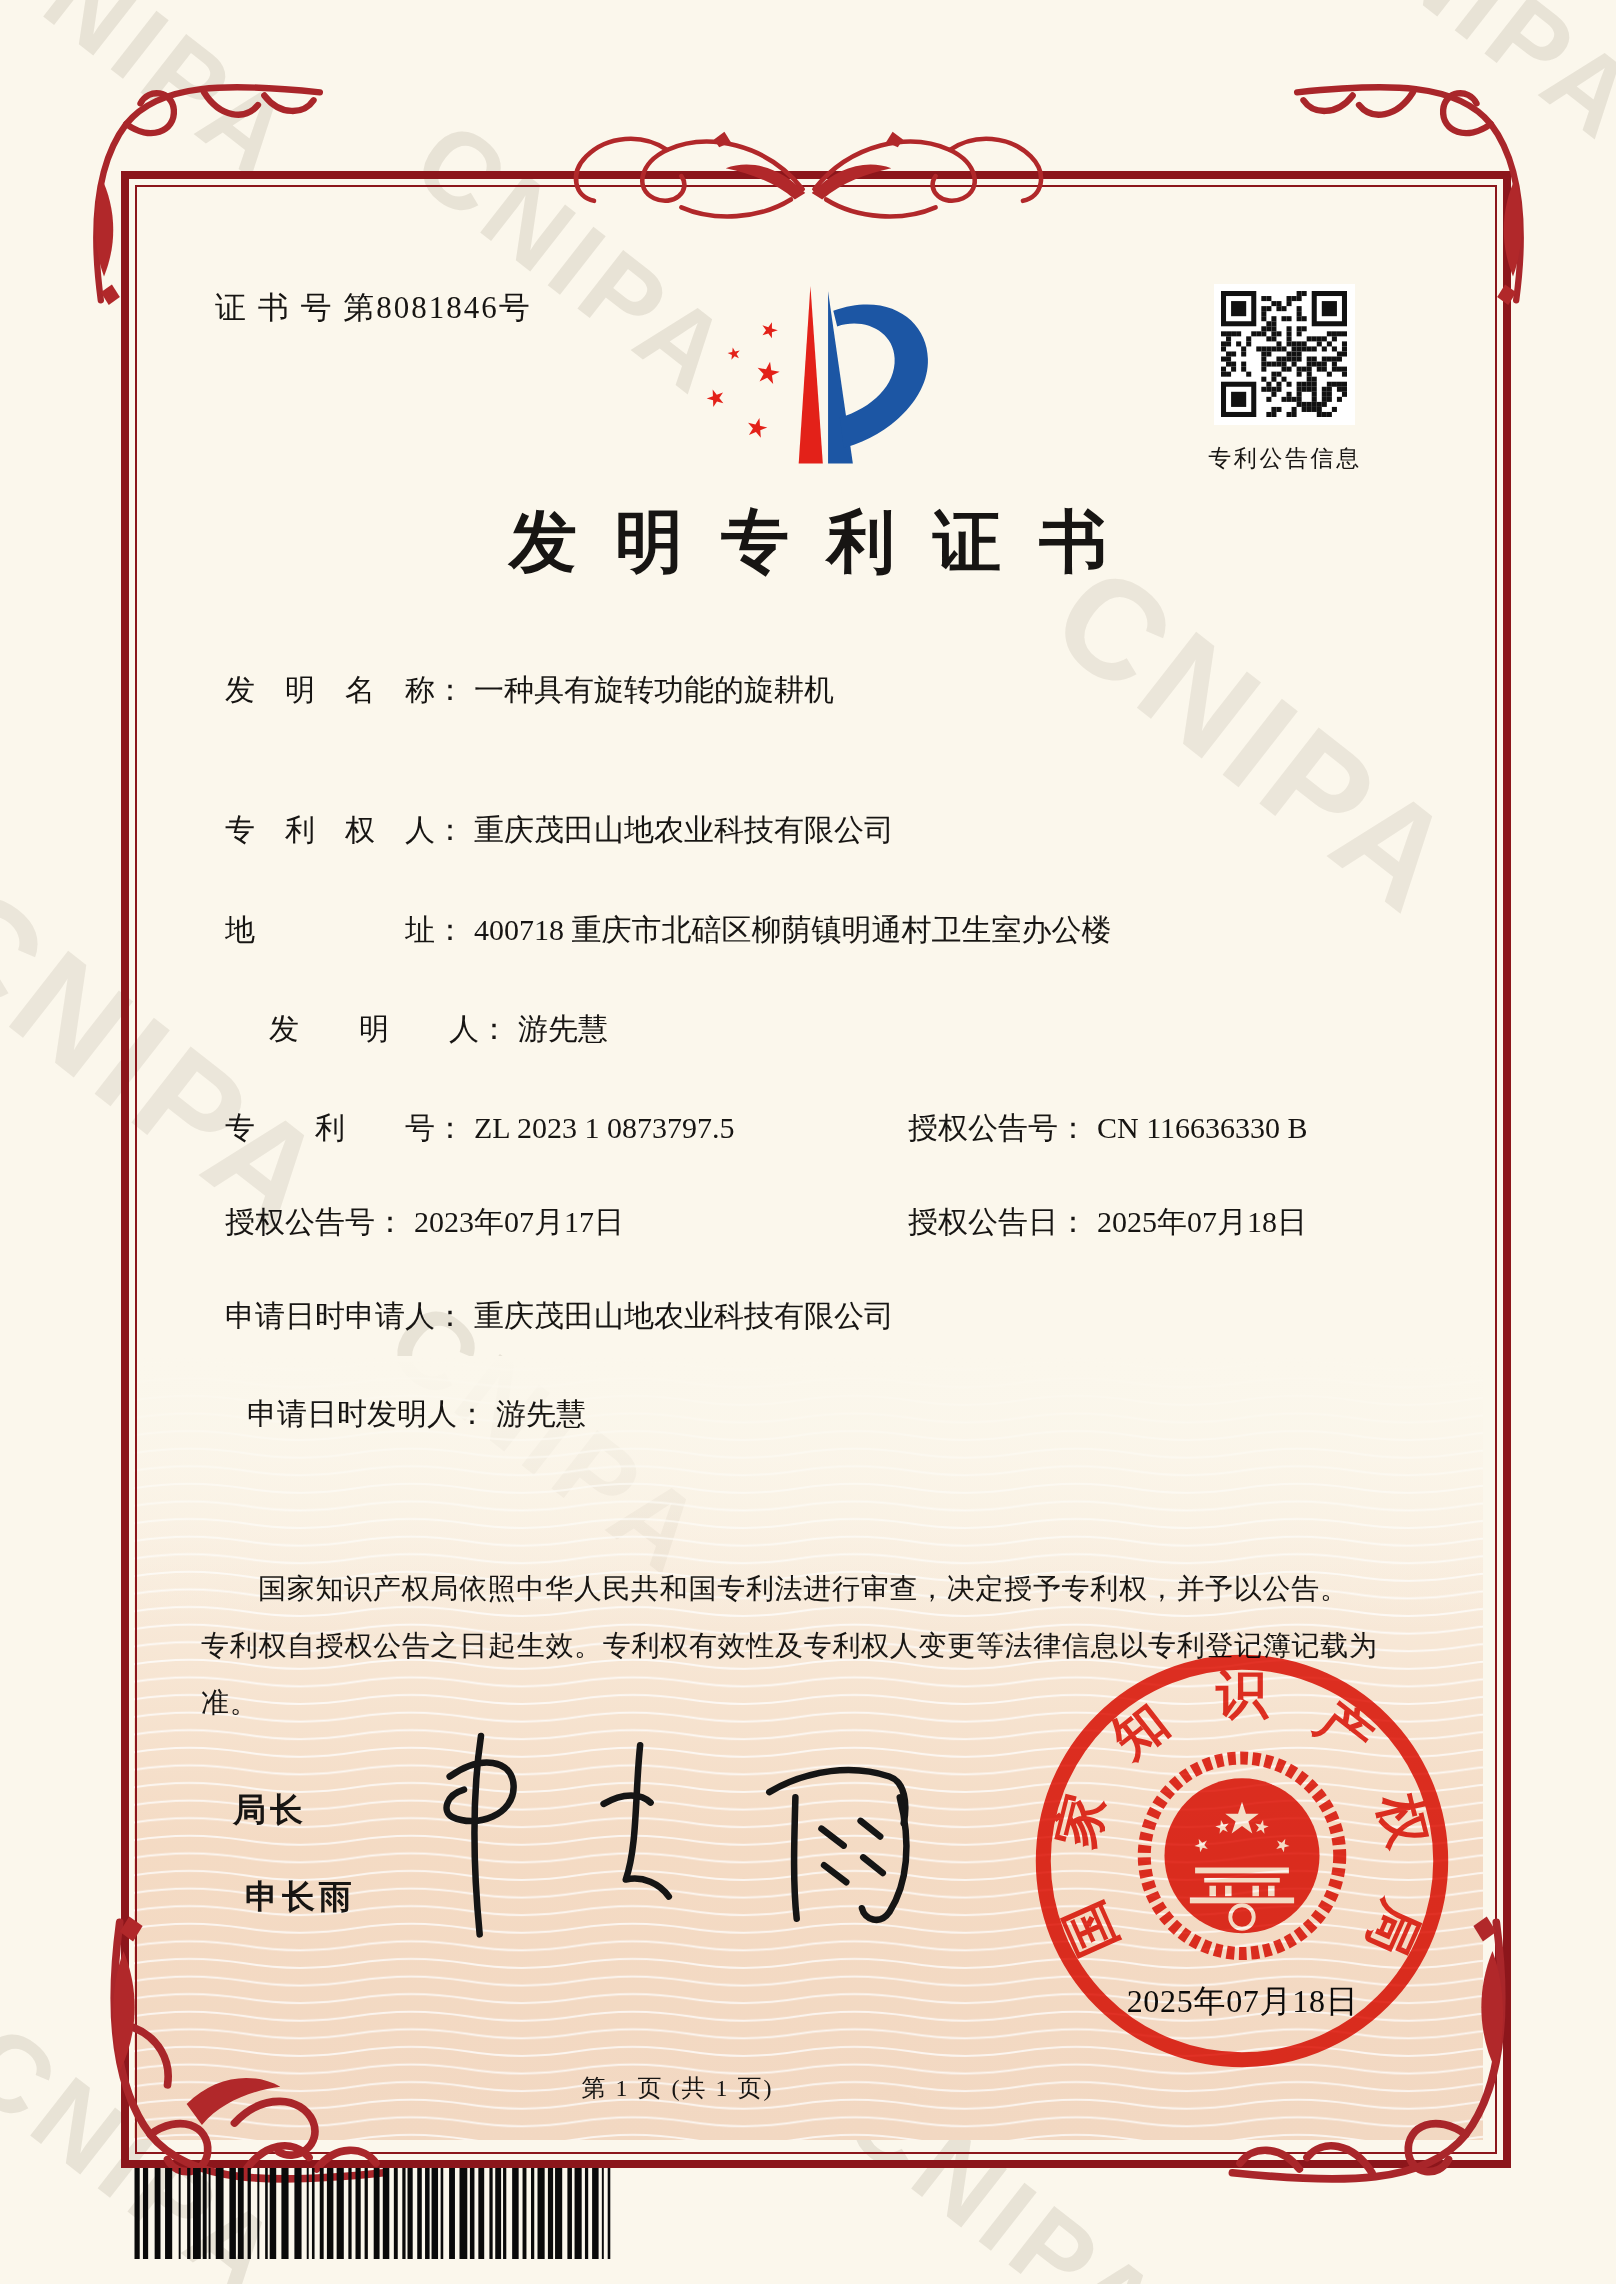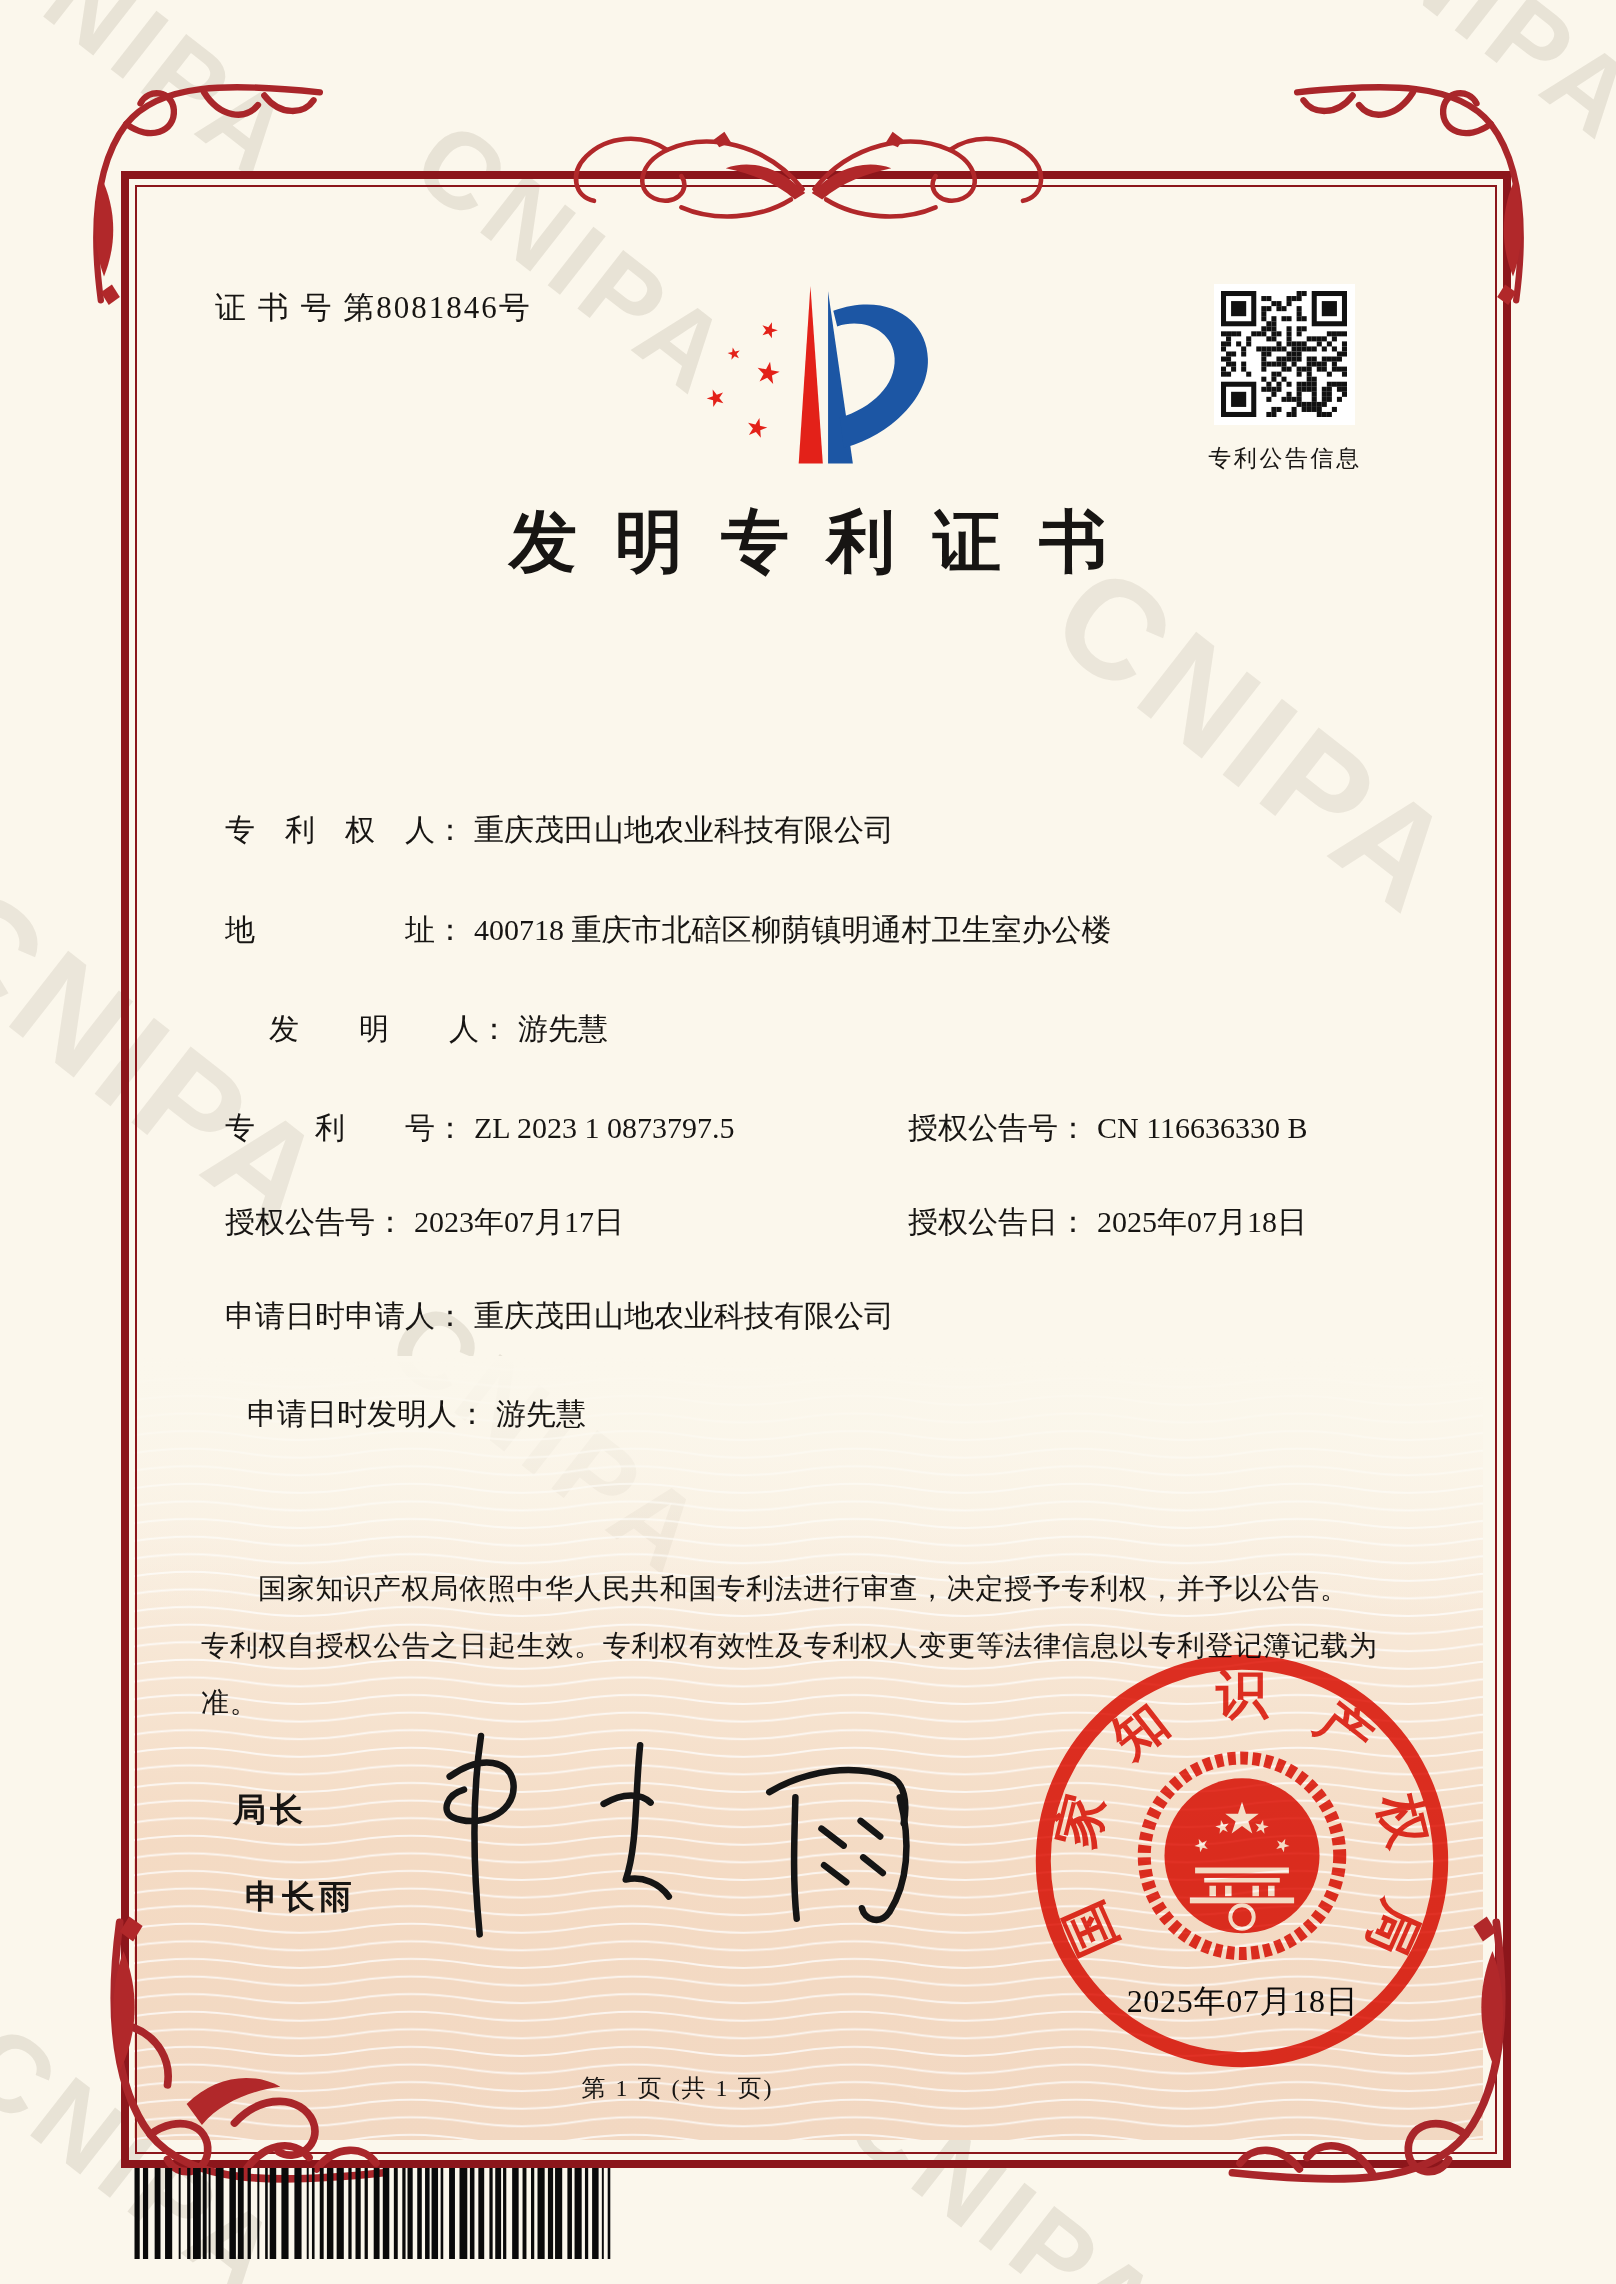--- a/index.html
+++ b/index.html
@@ -397,20 +397,23 @@
         <rect x="20" y="2" width="3" height="3" fill="#111"></rect>
         <rect x="0" y="18" width="7" height="7" fill="#111"></rect>
         <rect x="1" y="19" width="5" height="5" fill="#fff"></rect>
         <rect x="2" y="20" width="3" height="3" fill="#111"></rect>
       </svg>
   </div>
   <div class="abs" id="qr-caption">专利公告信息</div>
 
   <div class="abs" id="title">发明专利证书</div>
 
+  <div class="row" style="top:670px;">
+    <span class="lab">发　明　名　称：</span><span class="val">一种具有旋转功能的旋耕机</span>
+  </div>
   <div class="row" style="top:810px;">
     <span class="lab">专　利　权　人：</span><span class="val">重庆茂田山地农业科技有限公司</span>
   </div>
   <div class="row" style="top:910px;">
     <span class="lab">地　　　　　址：</span><span class="val">400718 重庆市北碚区柳荫镇明通村卫生室办公楼</span>
   </div>
   <div class="row" style="top:1009px;margin-left:44px;">
     <span class="lab">发　　明　　人：</span><span class="val">游先慧</span>
   </div>
   <div class="row" style="top:1108px;">

